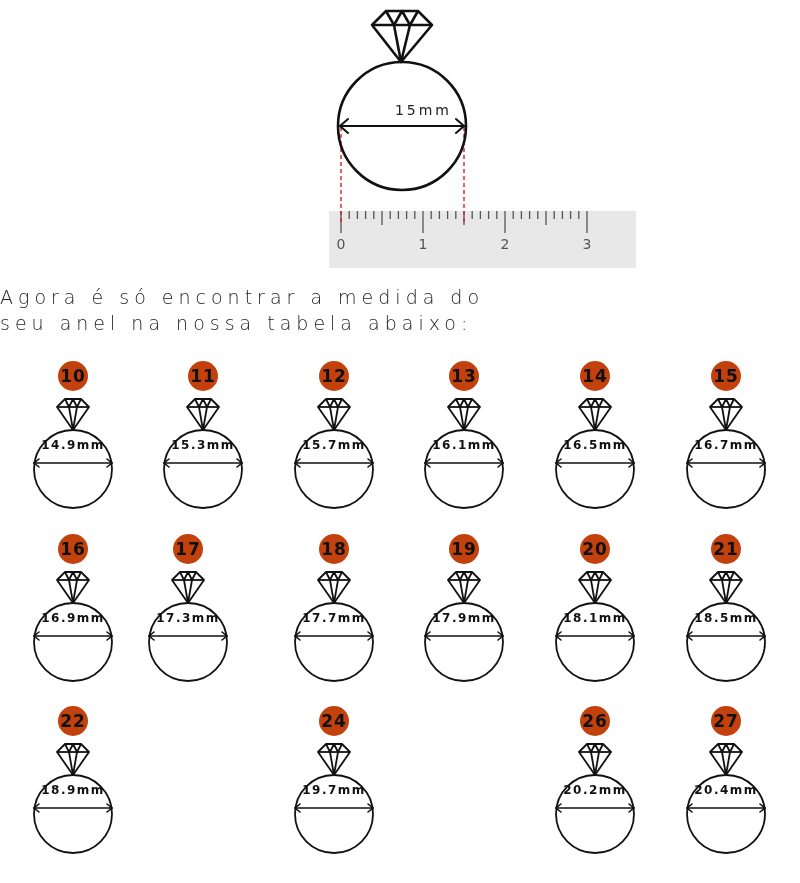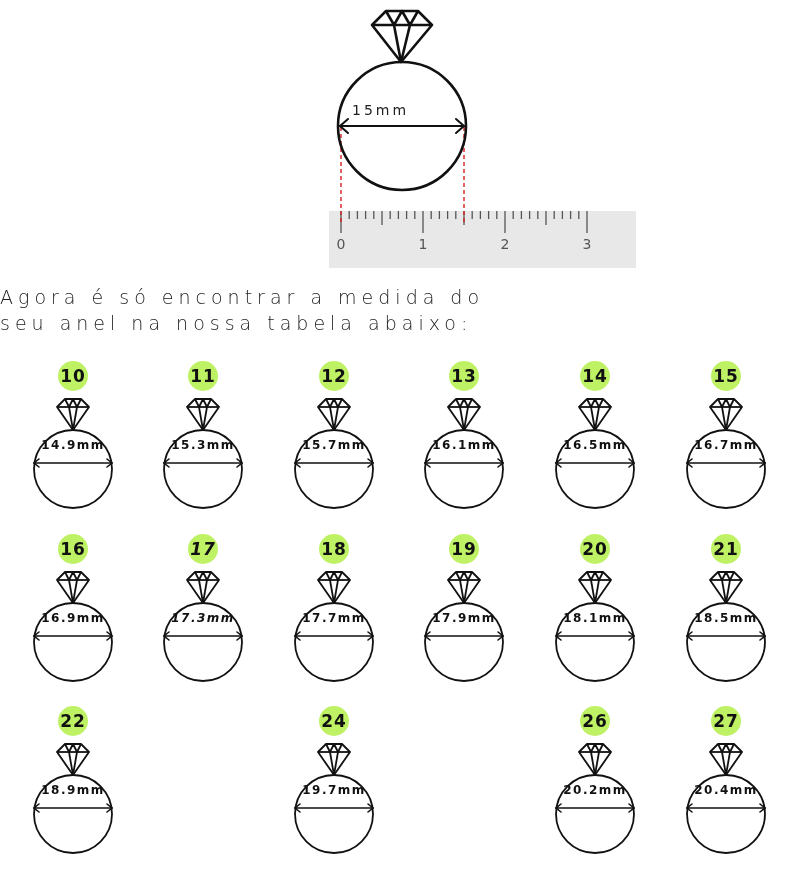--- a/index.html
+++ b/index.html
@@ -1,24 +1,24 @@
 <!DOCTYPE html>
 <html><head>
 <meta charset="utf-8">
 <style>
   html, body { margin: 0; padding: 0; background: #ffffff; }
   body { width: 800px; height: 883px; position: relative; overflow: hidden; font-family: "DejaVu Sans", sans-serif; color: #111; }
   .hero { position: absolute; left: 0; top: 0; width: 800px; height: 275px; }
   .hero svg { position: absolute; left: 0; top: 0; }
-  .hero-label { position: absolute; left: 352px; top: 102px; width: 100px; text-align: left; font-family: "DejaVu Sans", sans-serif; font-size: 14px; letter-spacing: 3px; color: #222; }
+  .hero-label { position: absolute; left: 352px; top: 102px; width: 100px; text-align: right; font-family: "DejaVu Sans", sans-serif; font-size: 14px; letter-spacing: 3px; color: #222; }
   .ruler-num { position: absolute; top: 236px; font-family: "DejaVu Sans", sans-serif; font-size: 14px; color: #555; width: 20px; text-align: center; margin-left: -10px; }
   .instruction { position: absolute; left: 0; top: 284px; width: 800px; font-family: "DejaVu Sans", sans-serif; font-size: 19px; font-weight: 300; letter-spacing: 5px; line-height: 26px; color: #222; }
   .grid { position: absolute; left: 0; top: 0; width: 800px; height: 883px; pointer-events: none; }
   .cell { position: absolute; width: 110px; height: 160px; margin-left: -55px; pointer-events: auto; }
-  .badge { position: absolute; left: 40px; top: 0; width: 30px; height: 30px; border-radius: 50%; background: #bef264; display: flex; align-items: center; justify-content: center; font-family: "DejaVu Sans", sans-serif; font-weight: bold; font-size: 17px; color: #111; letter-spacing: 1px; }
+  .badge { position: absolute; left: 40px; top: 0; width: 30px; height: 30px; border-radius: 50%; background: #c2410c; display: flex; align-items: center; justify-content: center; font-family: "DejaVu Sans", sans-serif; font-weight: bold; font-size: 17px; color: #111; letter-spacing: 1px; }
   .cell svg { position: absolute; left: 0; top: 0; }
   .size-label { position: absolute; left: 0; width: 110px; text-align: center; top: 77px; font-family: "DejaVu Sans", sans-serif; font-weight: bold; font-size: 12px; letter-spacing: 1.5px; color: #111; }
 </style>
 </head>
 <body>
 
 <div class="hero">
   <svg width="800" height="275" viewBox="0 0 800 275">
 
     <rect x="329" y="211" width="307" height="57" fill="#e8e8e8"></rect>
@@ -214,21 +214,21 @@
       </g>
       <circle cx="55" cy="108" r="39" fill="none" stroke="#111" stroke-width="1.8"></circle>
       <g stroke="#111" stroke-width="1.6" fill="none" stroke-linecap="round">
         <line x1="16" y1="102" x2="94" y2="102"></line>
         <polyline points="21,98 16,102 21,106"></polyline>
         <polyline points="89,98 94,102 89,106"></polyline>
       </g>
     </svg>
     <div class="size-label">16.9mm</div>
   </div>
-    <div class="cell" style="left: 203px; top: 534px; font-style: italic;">
+    <div class="cell" style="left: 188px; top: 534px;">
     <div class="badge">17</div>
     <svg width="110" height="160" viewBox="0 0 110 160">
       <g fill="none" stroke="#111" stroke-width="1.8" stroke-linejoin="round">
         <polygon points="47,38 63,38 71,46 55,69 39,46"></polygon>
         <line x1="39" y1="46" x2="71" y2="46"></line>
         <polyline points="47,38 51,46 55,38 59,46 63,38"></polyline>
         <line x1="51" y1="46" x2="55" y2="69"></line>
         <line x1="59" y1="46" x2="55" y2="69"></line>
       </g>
       <circle cx="55" cy="108" r="39" fill="none" stroke="#111" stroke-width="1.8"></circle>

